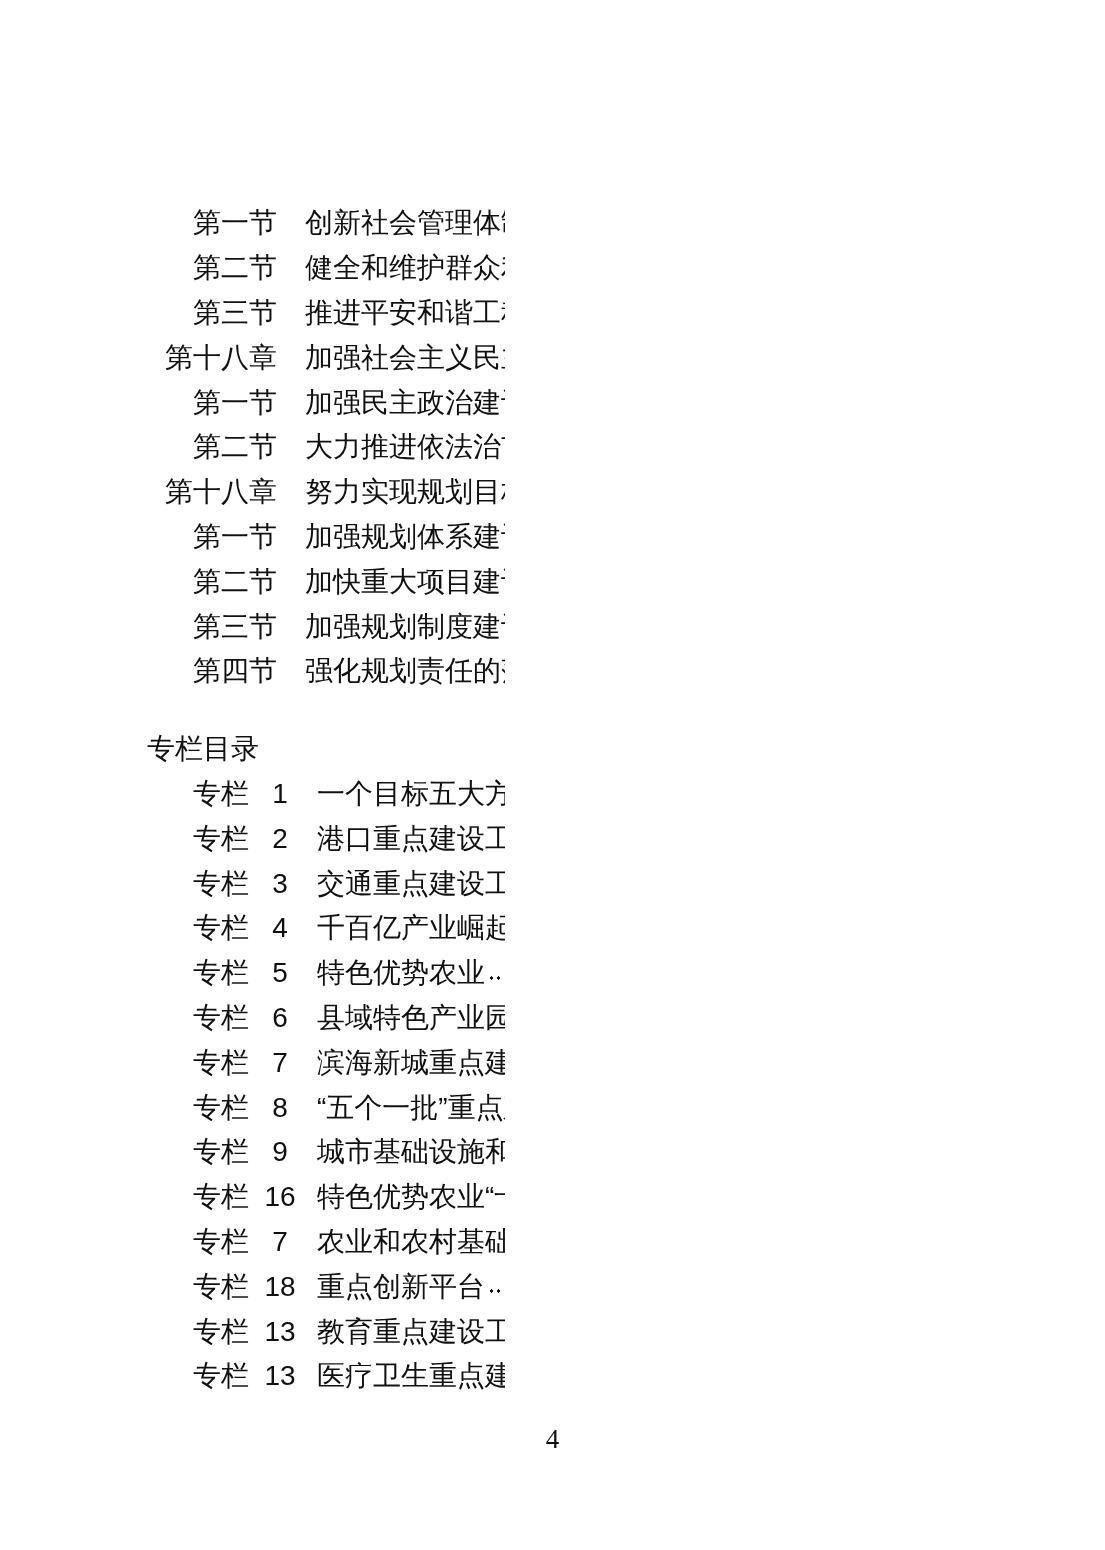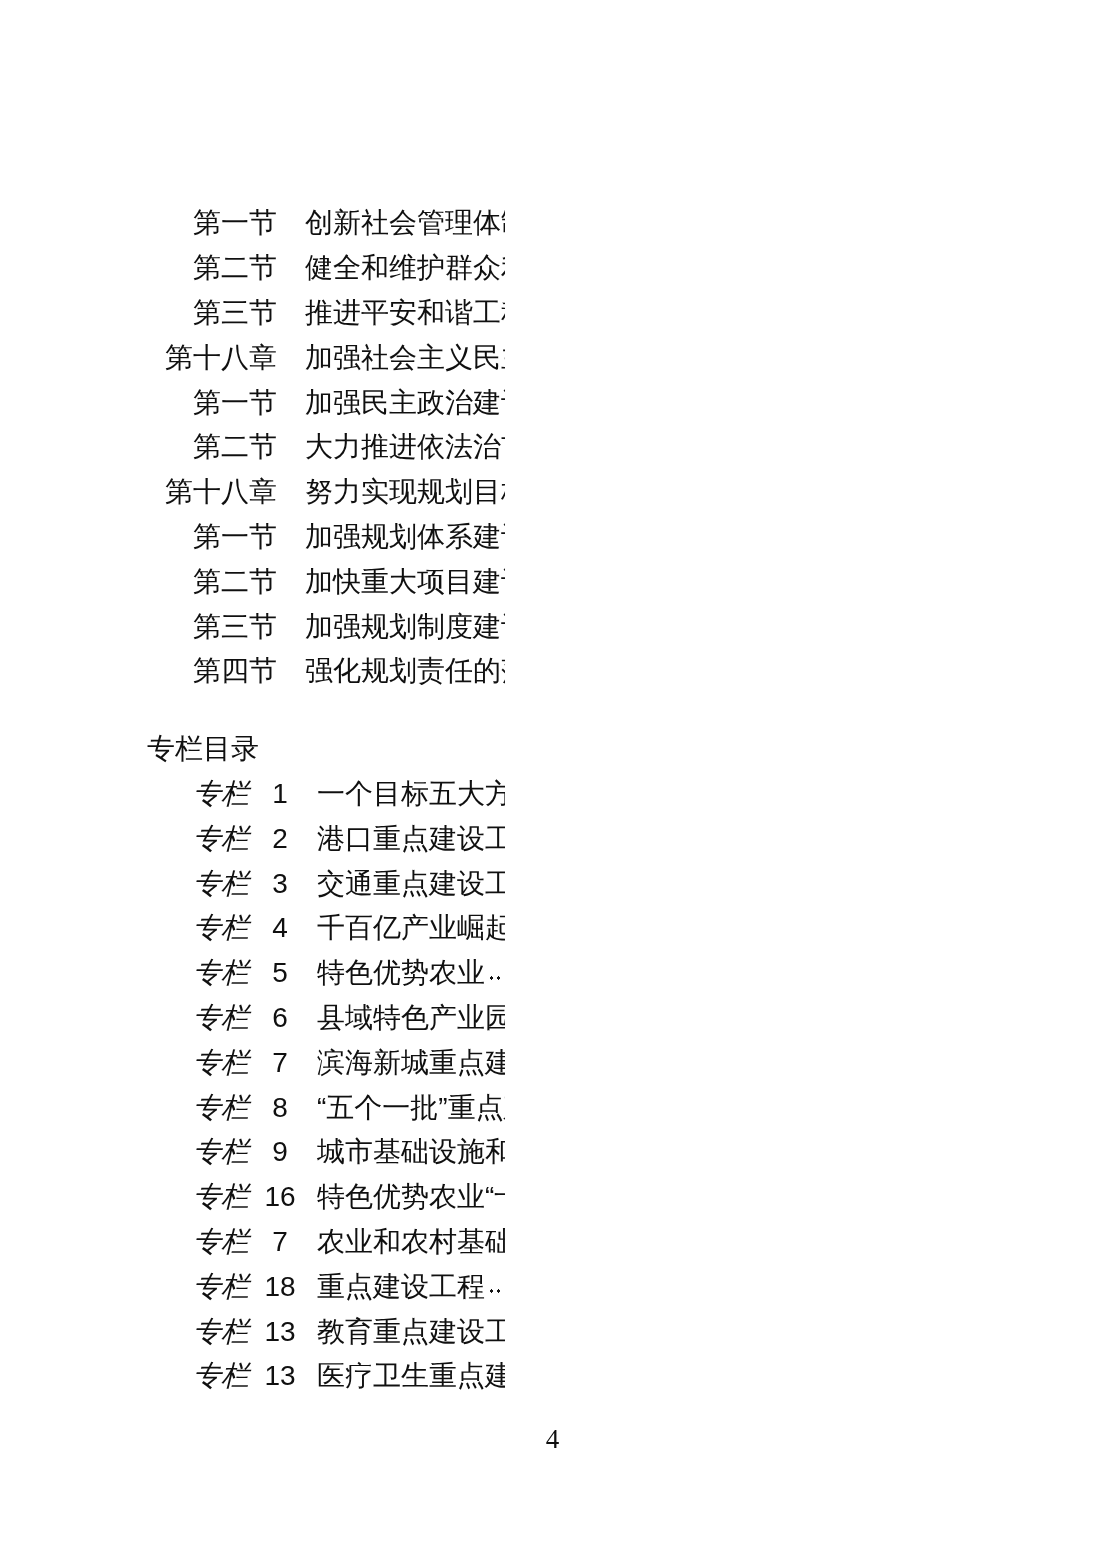--- a/index.html
+++ b/index.html
@@ -33,21 +33,20 @@
     flex: 0 0 auto;
   }
   .toc-row .title {
     margin-left: 28px;
     flex: 0 0 auto;
   }
   
   .col-row .col-label {
     margin-left: 48px;
     flex: 0 0 auto;
-    font-style: italic;
   }
   .col-row .col-num {
     width: 58px;
     margin-left: 2px;
     text-align: center;
     flex: 0 0 auto;
   }
   .col-row .title {
     margin-left: 8px;
   }
@@ -239,21 +238,21 @@
         <div class="toc-row col-row">
     <span class="col-label">专栏</span>
     <span class="col-num">7</span>
     <span class="title">农业和农村基础设施建设工程</span>
     <span class="leader"></span>
     <span class="page">( 50 )</span>
   </div>
         <div class="toc-row col-row">
     <span class="col-label">专栏</span>
     <span class="col-num">18</span>
-    <span class="title">重点建设工程</span>
+    <span class="title">重点创新平台</span>
     <span class="leader"></span>
     <span class="page">( 54 )</span>
   </div>
         <div class="toc-row col-row">
     <span class="col-label">专栏</span>
     <span class="col-num">13</span>
     <span class="title">教育重点建设工程</span>
     <span class="leader"></span>
     <span class="page">( 57 )</span>
   </div>

